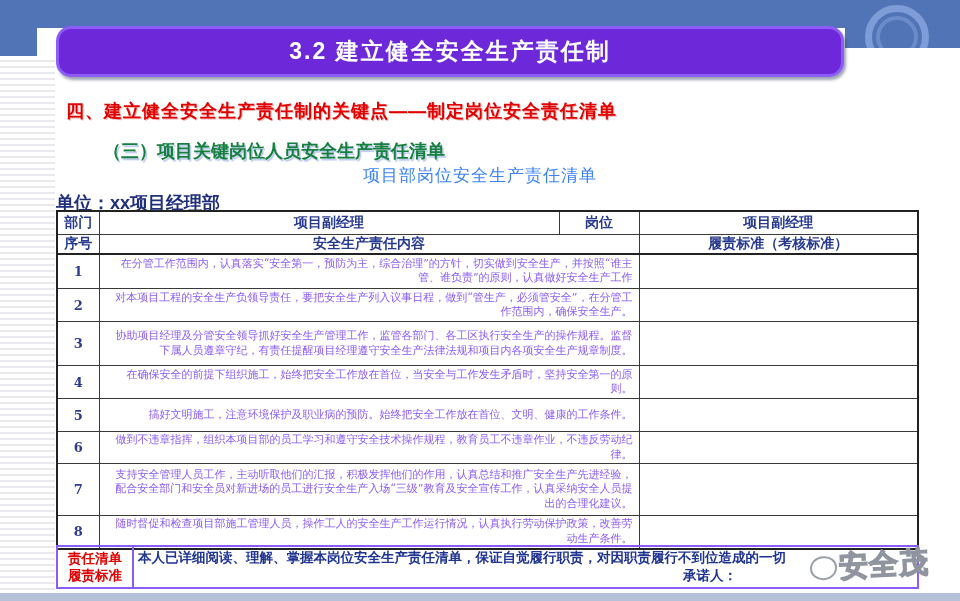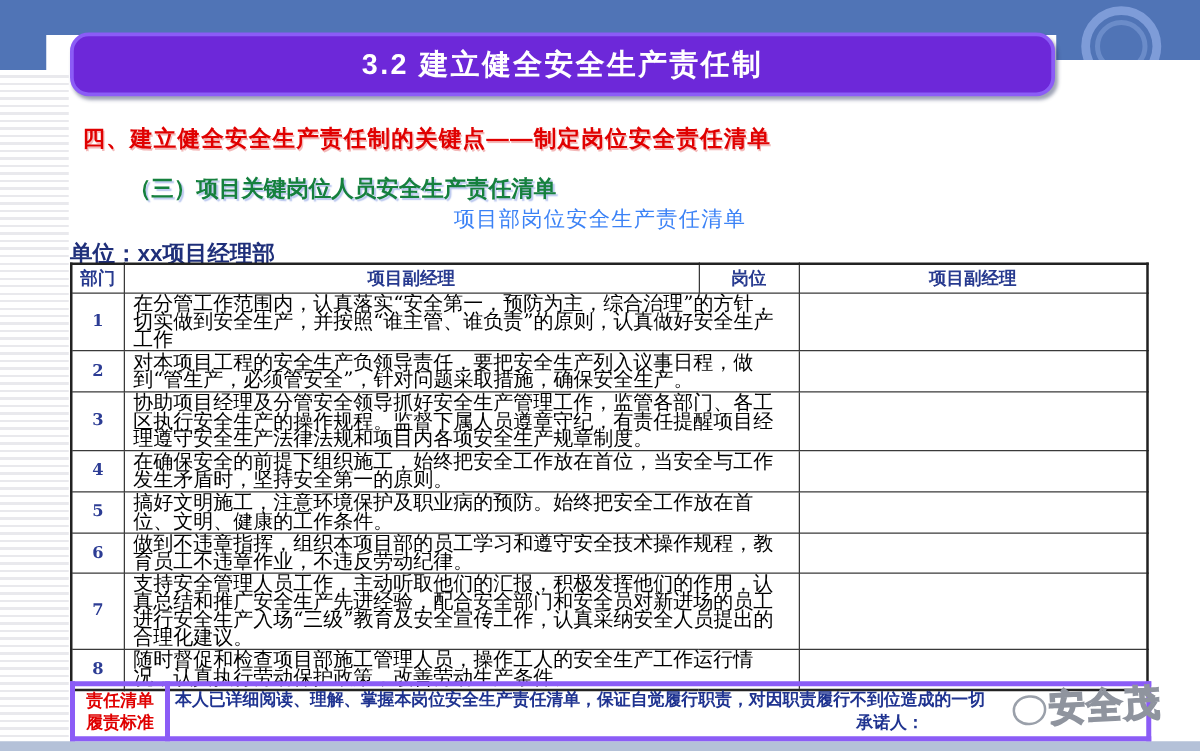--- a/index.html
+++ b/index.html
@@ -43,28 +43,28 @@
   
   table.main { position:absolute; left:56px; top:210px; width:861px;
                border-collapse:collapse; table-layout:fixed; }
   table.main td { border:1px solid #3a3a3a; vertical-align:middle; overflow:hidden; }
   table.main tr.hdr1 td, table.main tr.hdr2 td {
                color:#273a8f; font-weight:bold; font-size:14px; text-align:center; }
   table.main tr.hdr2 td { border-bottom:2px solid #222; }
   table.main { border:2px solid #222; }
   td.num     { color:#2c3c94; font-weight:bold; font-size:13px; text-align:center;
                font-family:"DejaVu Serif", serif; }
-  td.content { color:#000000; font-size:16px; line-height:14.5px; text-align:left;
+  td.content { color:#8b5cf6; font-size:11px; line-height:14.5px; text-align:right;
                padding:1px 6px 1px 7px; font-family:"DejaVu Serif", serif; }
   td.std     { background:#ffffff; }
 
   
   table.promise { position:absolute; left:56px; top:545px; width:861px;
                   border-collapse:collapse; table-layout:fixed; border:2px solid #222; }
-  table.promise td { border:4px solid #8b5cf6;margin-left:12px; }
+  table.promise td { border:2px solid #8b5cf6;margin-left:12px; }
   td.promise-left { color:#e00000; font-weight:bold; font-size:13.5px; line-height:17px;
                     text-align:center; vertical-align:middle; }
   td.promise-right { color:#1f3390; font-weight:bold; font-size:13.5px; line-height:18px;
                      vertical-align:middle; padding:2px 4px; }
   .promise-text   { text-align:left; }
   .promise-signer { padding-left:545px; }
 
   
   .watermark { position:absolute; left:810px; top:542px; width:150px; height:46px;
                transform:rotate(-3deg); z-index:5; display:flex; align-items:center; }
@@ -100,28 +100,33 @@
       <col style="width:80px">
       <col style="width:279px">
     </colgroup>
   <tbody>
       <tr class="hdr1" style="height:23px">
     <td>部门</td>
     <td>项目副经理</td>
     <td>岗位</td>
     <td>项目副经理</td>
   </tr>
+  <tr class="hdr2" style="height:19px">
+    <td>序号</td>
+    <td colspan="2">安全生产责任内容</td>
+    <td>履责标准（考核标准）</td>
+  </tr>
   <tr style="height:35px">
     <td class="num">1</td>
     <td class="content" colspan="2">在分管工作范围内，认真落实“安全第一，预防为主，综合治理”的方针，切实做到安全生产，并按照“谁主管、谁负责”的原则，认真做好安全生产工作</td>
     <td class="std"></td>
   </tr>
   <tr style="height:33px">
     <td class="num">2</td>
-    <td class="content" colspan="2">对本项目工程的安全生产负领导责任，要把安全生产列入议事日程，做到“管生产，必须管安全”，针对问题采取措施，确保安全生产。</td>
+    <td class="content" colspan="2">对本项目工程的安全生产负领导责任，要把安全生产列入议事日程，做到“管生产，必须管安全”，在分管工作范围内，确保安全生产。</td>
     <td class="std"></td>
   </tr>
   <tr style="height:44px">
     <td class="num">3</td>
     <td class="content" colspan="2">协助项目经理及分管安全领导抓好安全生产管理工作，监管各部门、各工区执行安全生产的操作规程。监督下属人员遵章守纪，有责任提醒项目经理遵守安全生产法律法规和项目内各项安全生产规章制度。</td>
     <td class="std"></td>
   </tr>
   <tr style="height:33px">
     <td class="num">4</td>
     <td class="content" colspan="2">在确保安全的前提下组织施工，始终把安全工作放在首位，当安全与工作发生矛盾时，坚持安全第一的原则。</td>

